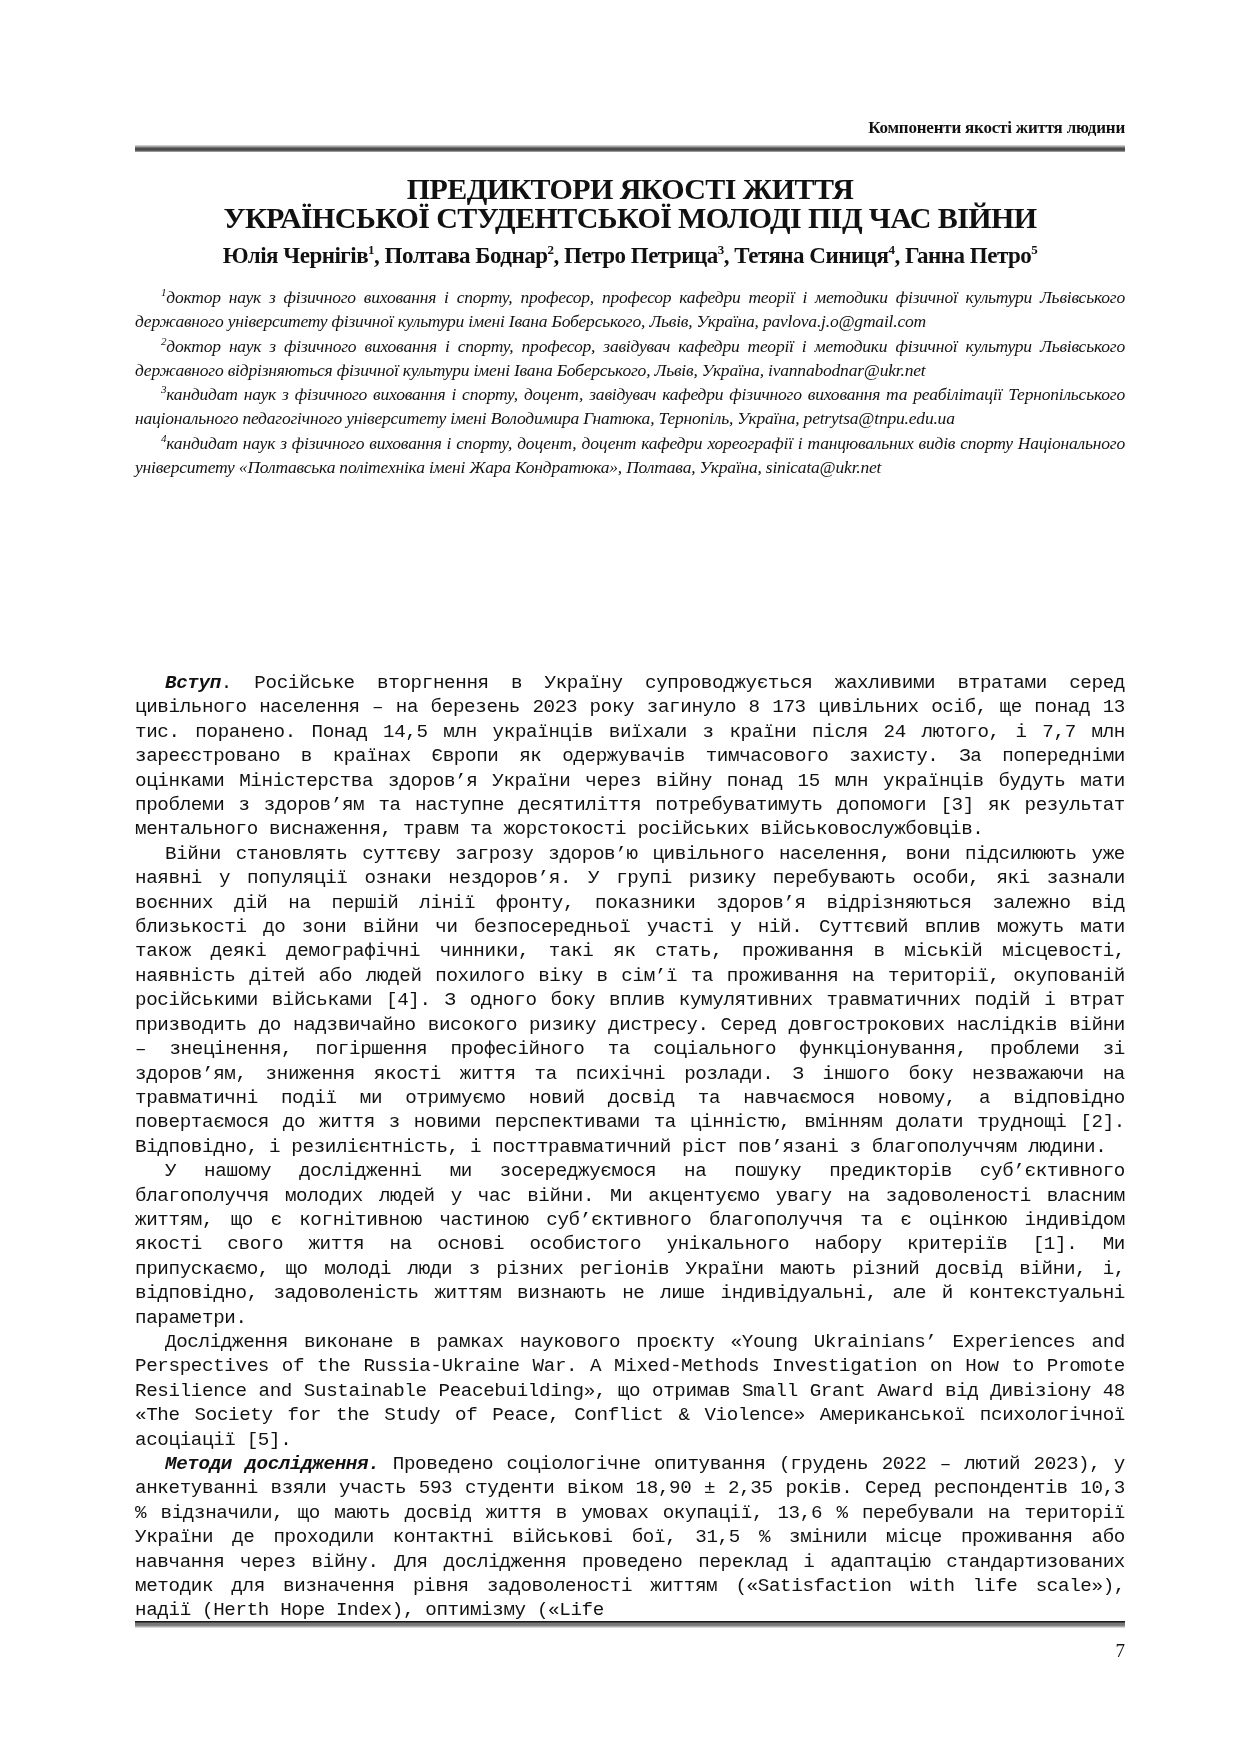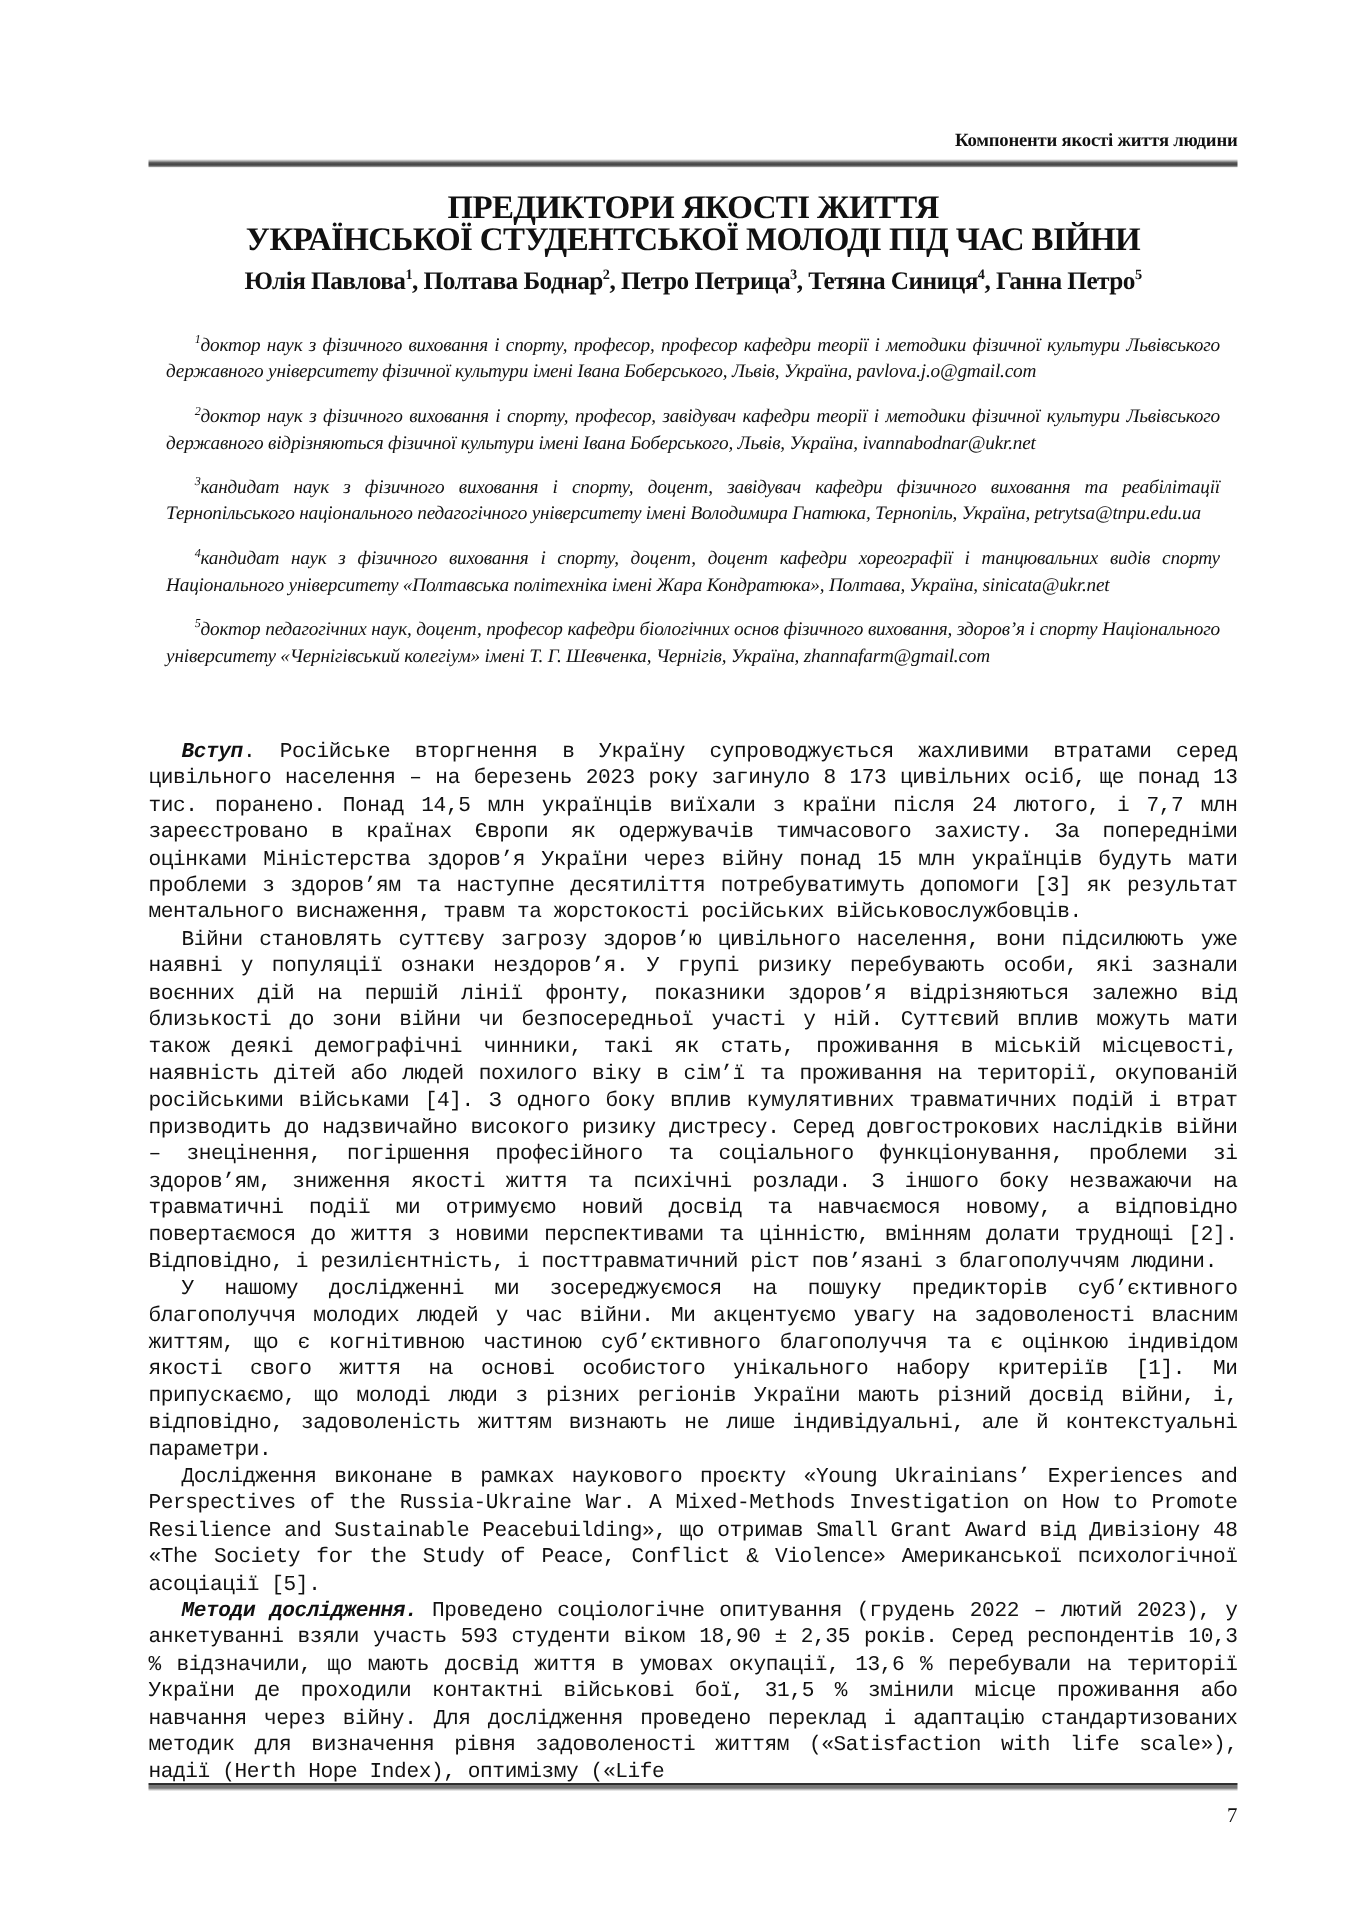--- a/index.html
+++ b/index.html
@@ -23,21 +23,21 @@
     .authors {
       position: absolute; top: 243px; left: 0; width: 990px; text-align: center;
       font-weight: bold; font-size: 23px; letter-spacing: -0.5px;
     }
     .authors sup { font-size: 13px; vertical-align: 9px; line-height: 0; }
     .affils {
       position: absolute; top: 285px; left: 0; width: 990px;
       font-style: italic; font-size: 17.5px; line-height: 24.3px;
       text-align: justify; letter-spacing: -0.2px;
     }
-    .affil { text-indent: 26px; margin: 16px; }
+    .affil { text-indent: 26px; margin: 0; }
     .affil sup { font-size: 11px; vertical-align: 7px; line-height: 0; }
     .body-text {
       position: absolute; top: 671px; left: 0; width: 990px;
       font-size: 19.2px; line-height: 24.4px; text-align: justify;
       letter-spacing: -0.35px;
     }
     .para { margin: 0; text-indent: 30px; font-family: Liberation Mono, monospace; }
     .lead { font-weight: bold; font-style: italic; }
     .rule-bottom {
       position: absolute; top: 1621px; left: 0; width: 990px; height: 7px;
@@ -54,29 +54,28 @@
 
   <div class="running-head">Компоненти якості життя людини</div>
   <div class="rule-top"></div>
 
   <div class="title">
     <div>ПРЕДИКТОРИ ЯКОСТІ ЖИТТЯ</div>
     <div>УКРАЇНСЬКОЇ СТУДЕНТСЬКОЇ МОЛОДІ ПІД ЧАС ВІЙНИ</div>
   </div>
 
   <div class="authors">
-    <span><span>Юлія Павлова</span><sup>1</sup><span>, </span></span><span><span>Полтава Боднар</span><sup>2</sup><span>, </span></span><span><span>Петро Петрица</span><sup>3</sup><span>, </span></span><span><span>Тетяна Синиця</span><sup>4</sup><span>, </span></span><span><span>Ганна Петро</span><sup>5</sup><span></span></span>
+    <span><span>Юлія Чернігів</span><sup>1</sup><span>, </span></span><span><span>Полтава Боднар</span><sup>2</sup><span>, </span></span><span><span>Петро Петрица</span><sup>3</sup><span>, </span></span><span><span>Тетяна Синиця</span><sup>4</sup><span>, </span></span><span><span>Ганна Петро</span><sup>5</sup><span></span></span>
   </div>
 
   <div class="affils">
     <p class="affil"><sup>1</sup><span>доктор наук з фізичного виховання і спорту, професор, професор кафедри теорії і методики фізичної культури Львівського державного університету фізичної культури імені Івана Боберського, Львів, Україна, pavlova.j.o@gmail.com</span></p>
     <p class="affil"><sup>2</sup><span>доктор наук з фізичного виховання і спорту, професор, завідувач кафедри теорії і методики фізичної культури Львівського державного відрізняються фізичної культури імені Івана Боберського, Львів, Україна, ivannabodnar@ukr.net</span></p>
     <p class="affil"><sup>3</sup><span>кандидат наук з фізичного виховання і спорту, доцент, завідувач кафедри фізичного виховання та реабілітації Тернопільського національного педагогічного університету імені Володимира Гнатюка, Тернопіль, Україна, petrytsa@tnpu.edu.ua</span></p>
     <p class="affil"><sup>4</sup><span>кандидат наук з фізичного виховання і спорту, доцент, доцент кафедри хореографії і танцювальних видів спорту Національного університету «Полтавська політехніка імені Жара Кондратюка», Полтава, Україна, sinicata@ukr.net</span></p>
-    <p class="affil"><sup>5</sup><span>доктор педагогічних наук, доцент, професор кафедри біологічних основ фізичного виховання, здоров’я і спорту Національного університету «Чернігівський колегіум» імені Т. Г. Шевченка, Чернігів, Україна, zhannafarm@gmail.com</span></p>
   </div>
 
   <div class="body-text">
     <p class="para"><span class="lead">Вступ</span><span>. Російське вторгнення в Україну супроводжується жахливими втратами серед цивільного населення – на березень 2023 року загинуло 8 173 цивільних осіб, ще понад 13 тис. поранено. Понад 14,5 млн українців виїхали з країни після 24 лютого, і 7,7 млн зареєстровано в країнах Європи як одержувачів тимчасового захисту. За попередніми оцінками Міністерства здоров’я України через війну понад 15 млн українців будуть мати проблеми з здоров’ям та наступне десятиліття потребуватимуть допомоги [3] як результат ментального виснаження, травм та жорстокості російських військовослужбовців.</span></p>
     <p class="para"><span>Війни становлять суттєву загрозу здоров’ю цивільного населення, вони підсилюють уже наявні у популяції ознаки нездоров’я. У групі ризику перебувають особи, які зазнали воєнних дій на першій лінії фронту, показники здоров’я відрізняються залежно від близькості до зони війни чи безпосередньої участі у ній. Суттєвий вплив можуть мати також деякі демографічні чинники, такі як стать, проживання в міській місцевості, наявність дітей або людей похилого віку в сім’ї та проживання на території, окупованій російськими військами [4]. З одного боку вплив кумулятивних травматичних подій і втрат призводить до надзвичайно високого ризику дистресу. Серед довгострокових наслідків війни – знецінення, погіршення професійного та соціального функціонування, проблеми зі здоров’ям, зниження якості життя та психічні розлади. З іншого боку незважаючи на травматичні події ми отримуємо новий досвід та навчаємося новому, а відповідно повертаємося до життя з новими перспективами та цінністю, вмінням долати труднощі [2]. Відповідно, і резилієнтність, і посттравматичний ріст пов’язані з благополуччям людини.</span></p>
     <p class="para"><span>У нашому дослідженні ми зосереджуємося на пошуку предикторів суб’єктивного благополуччя молодих людей у час війни. Ми акцентуємо увагу на задоволеності власним життям, що є когнітивною частиною суб’єктивного благополуччя та є оцінкою індивідом якості свого життя на основі особистого унікального набору критеріїв [1]. Ми припускаємо, що молоді люди з різних регіонів України мають різний досвід війни, і, відповідно, задоволеність життям визнають не лише індивідуальні, але й контекстуальні параметри.</span></p>
     <p class="para"><span>Дослідження виконане в рамках наукового проєкту «Young Ukrainians’ Experiences and Perspectives of the Russia-Ukraine War. A Mixed-Methods Investigation on How to Promote Resilience and Sustainable Peacebuilding», що отримав Small Grant Award від Дивізіону 48 «The Society for the Study of Peace, Conflict &amp; Violence» Американської психологічної асоціації [5].</span></p>
     <p class="para"><span class="lead">Методи дослідження.</span><span> Проведено соціологічне опитування (грудень 2022 – лютий 2023), у анкетуванні взяли участь 593 студенти віком 18,90 ± 2,35 років. Серед респондентів 10,3 % відзначили, що мають досвід життя в умовах окупації, 13,6 % перебували на території України де проходили контактні військові бої, 31,5 % змінили місце проживання або навчання через війну. Для дослідження проведено переклад і адаптацію стандартизованих методик для визначення рівня задоволеності життям («Satisfaction with life scale»), надії (Herth Hope Index), оптимізму («Life</span></p>
   </div>
 

